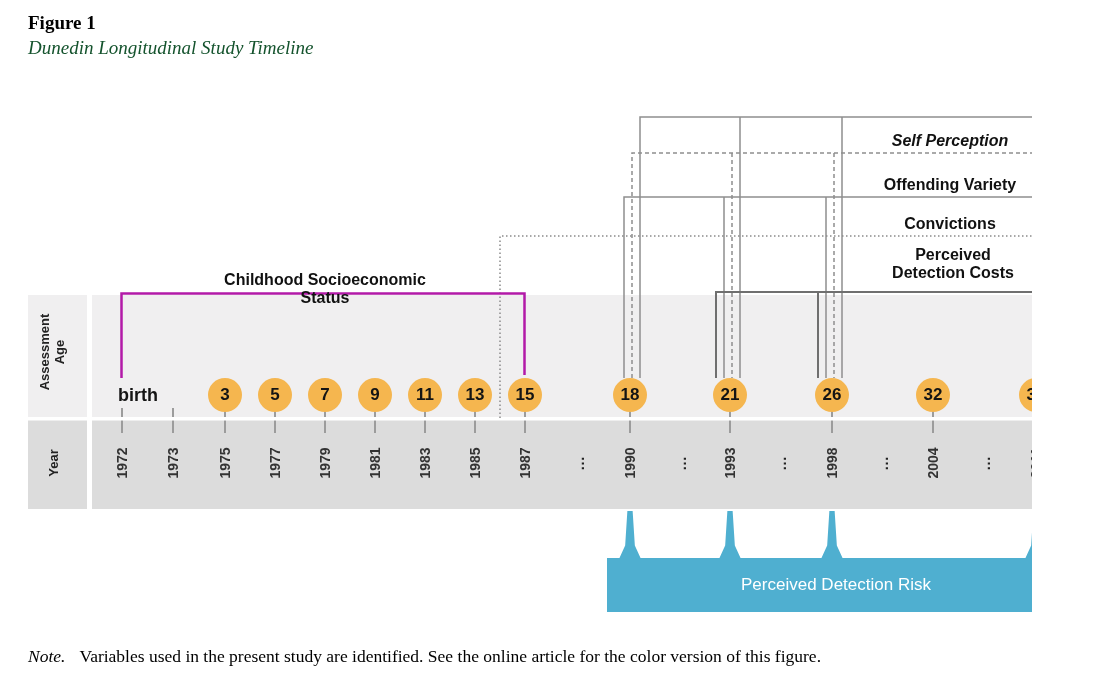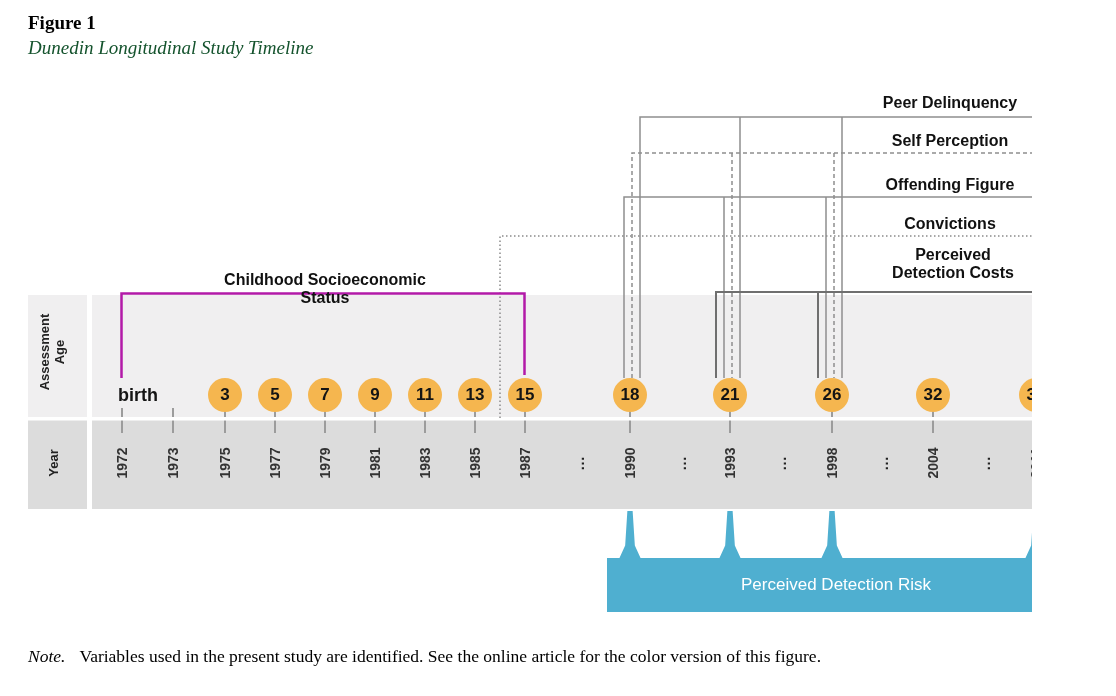--- a/index.html
+++ b/index.html
@@ -18,21 +18,21 @@
   .rot-label{position:absolute;display:flex;align-items:center;justify-content:center;
              text-align:center;font-weight:bold;color:#222;transform:rotate(-90deg);}
   .axis-age{left:5px;top:322px;width:96px;height:60px;font-size:13px;line-height:1.15;}
   .axis-year{left:13px;top:450px;width:80px;height:26px;font-size:13px;}
 
   svg.lines{position:absolute;left:0;top:0;width:1116px;height:696px;}
 
   .var-label{position:absolute;width:220px;text-align:center;font-weight:bold;
              font-size:16px;color:#111;line-height:1.1;}
   .lbl-pd{left:840px;top:94px;}
-  .lbl-sp{left:840px;top:132px;}
+  .lbl-sp{left:840px;top:132px;font-style:italic;}
   .lbl-ov{left:840px;top:176px;}
   .lbl-cv{left:840px;top:215px;}
   .lbl-pdc{left:888px;top:246px;width:130px;}
   .lbl-css{left:205px;top:271px;width:240px;}
 
   .age-circle{position:absolute;top:378px;width:34px;height:34px;border-radius:50%;
               background:#f5b64f;color:#141414;font-weight:bold;font-size:17px;
               display:flex;align-items:center;justify-content:center;}
   .age-birth{position:absolute;left:118px;top:385px;width:52px;text-align:left;
              font-weight:bold;font-size:18px;color:#141414;}
@@ -78,23 +78,22 @@
 
     <path fill="none" stroke="#8f8f8f" stroke-width="1.5" d="M624,378V197H1046V378 M724,197V378 M826,197V378"></path>
 
     <path fill="none" stroke="#8a8a8a" stroke-width="1.5" stroke-dasharray="1.5,2.5" d="M500,418V236H1040V378"></path>
 
     <path fill="none" stroke="#6f6f6f" stroke-width="2" d="M716,378V292H1034V378 M818,292V378"></path>
 
     <path fill="none" stroke="#b21aa8" stroke-width="2.5" d="M121.5,378V293.5H524.5V375"></path>
   </svg>
 
-  <div class="var-label lbl-pd">Peer Delinquency</div>
   <div class="var-label lbl-sp">Self Perception</div>
-  <div class="var-label lbl-ov">Offending Figure</div>
+  <div class="var-label lbl-ov">Offending Variety</div>
   <div class="var-label lbl-pdc">Perceived Detection Costs</div>
   <div class="var-label lbl-cv">Convictions</div>
   <div class="var-label lbl-css">Childhood Socioeconomic Status</div>
 
   <div class="age-birth">birth</div>
   <div class="age-circle" style="left:208px;">3</div>
   <div class="age-circle" style="left:258px;">5</div>
   <div class="age-circle" style="left:308px;">7</div>
   <div class="age-circle" style="left:358px;">9</div>
   <div class="age-circle" style="left:408px;">11</div>

